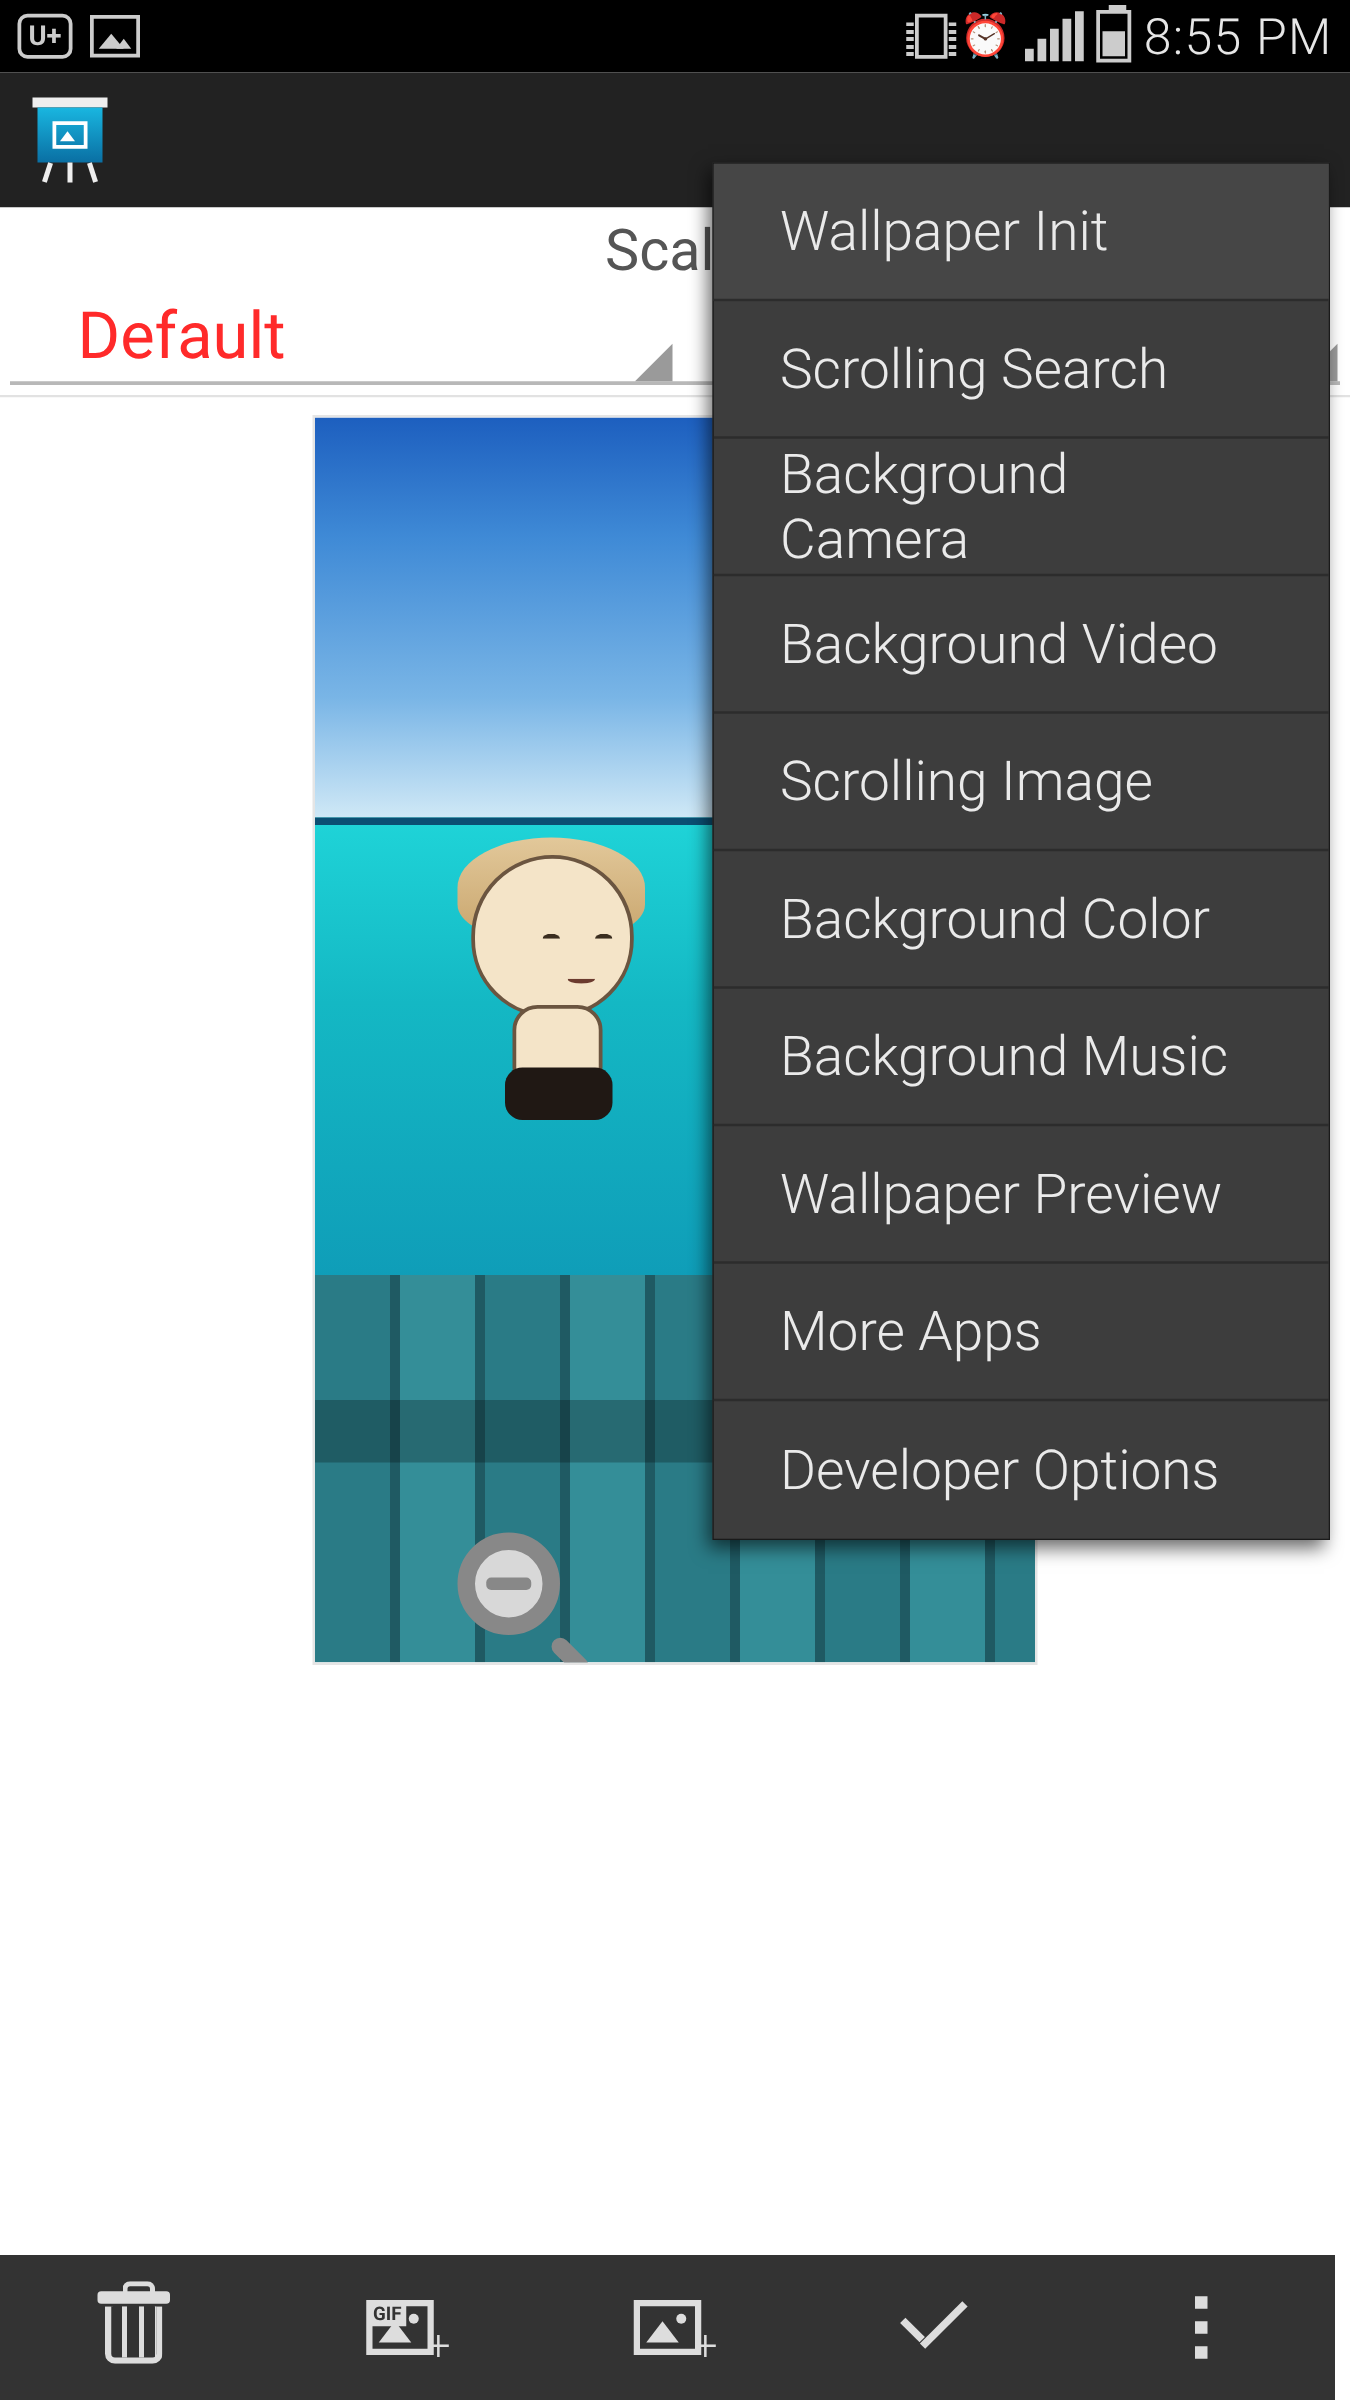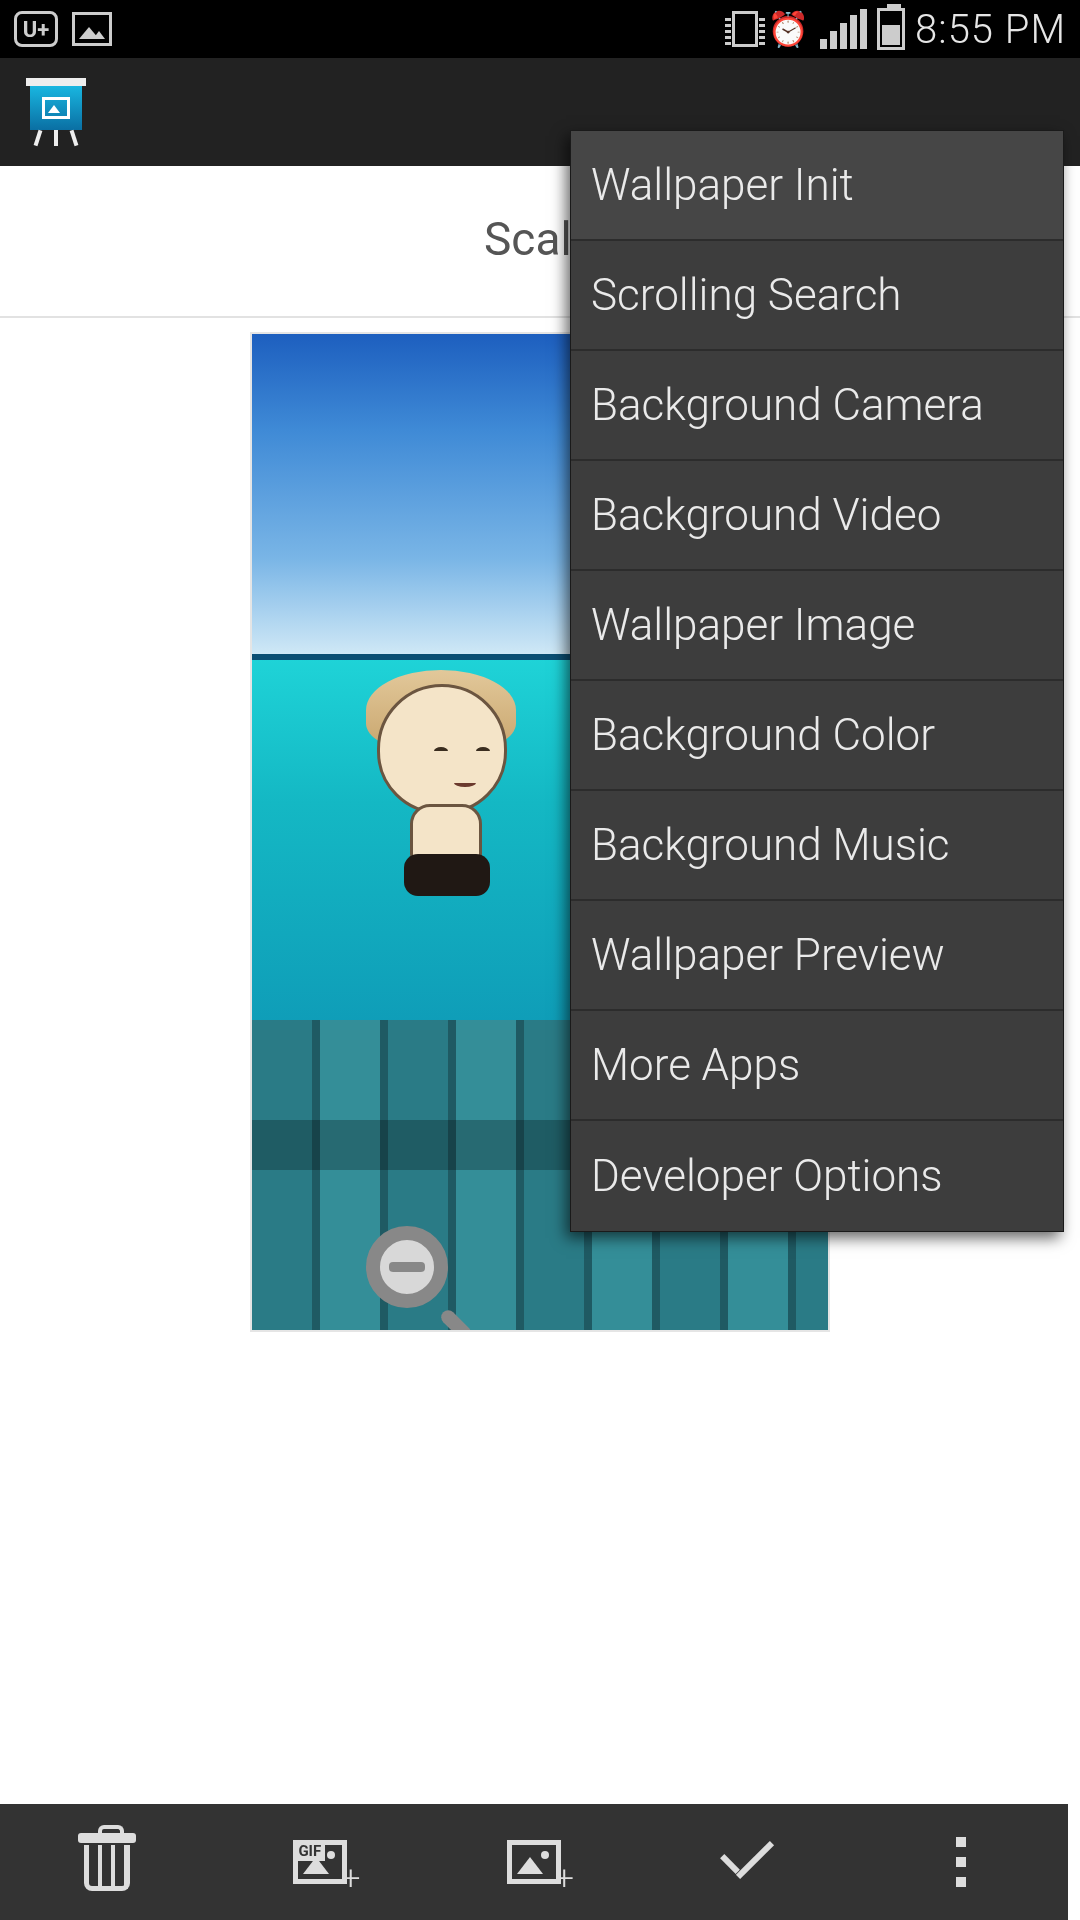--- a/index.html
+++ b/index.html
@@ -129,21 +129,21 @@
   .dots{ display:flex;flex-direction:column;gap:10px;}
   .dots span{width:10px;height:10px;background:#ddd;}
 
   
   .overflow-menu{
     position:absolute; top:130px; right:16px; width:494px;
     background:#3d3d3d; border:1px solid #1a1a1a; box-shadow:-4px 6px 14px rgba(0,0,0,.6);
     z-index:50;
   }
   .menu-item{
-    height:110px; display:flex; align-items:center; padding:0 20px;
+    height:110px; display:flex; align-items:center; padding:0 53px;
     color:#eaeaea; font-size:44px; font-weight:300;
     border-bottom:2px solid #2c2c2c;
   }
   .menu-item:first-child{ background:#464646;}
   .menu-item:last-child{ border-bottom:none;}
 
   .root{position:relative;width:1080px;height:1920px;}
 </style>
 </head>
 <body>
@@ -185,20 +185,30 @@
           <div class="pic"></div>
         </div>
       <div class="easel-leg l"></div>
         <div class="easel-leg c"></div>
         <div class="easel-leg r"></div>
     </div>
   </div>
 
   <div class="scale-row">
     <div class="scale-label">Scale</div>
+    <div class="spinners">
+      <div class="spinner">
+        <span class="spinner-text">Default</span>
+        <div class="spinner-tri"></div>
+      </div>
+      <div class="spinner">
+        <span class="spinner-text"></span>
+        <div class="spinner-tri"></div>
+      </div>
+    </div>
   </div>
 
   <div class="preview-zone">
     <div class="preview-frame">
       <div class="sky"></div>
       <div class="sea"></div>
       <div class="dock"></div>
       <div class="dock-shadow"></div>
       <div class="cartoon">
         <div class="cartoon-hair"></div>
@@ -247,21 +257,21 @@
           <span></span>
         </div>
     </div>
   </div>
 
   <div class="overflow-menu">
     <div class="menu-item">Wallpaper Init</div>
     <div class="menu-item">Scrolling Search</div>
     <div class="menu-item">Background Camera</div>
     <div class="menu-item">Background Video</div>
-    <div class="menu-item">Wallpaper Image</div>
+    <div class="menu-item">Scrolling Image</div>
     <div class="menu-item">Background Color</div>
     <div class="menu-item">Background Music</div>
     <div class="menu-item">Wallpaper Preview</div>
     <div class="menu-item">More Apps</div>
     <div class="menu-item">Developer Options</div>
   </div>
 
 </div>
 
 </body></html>

